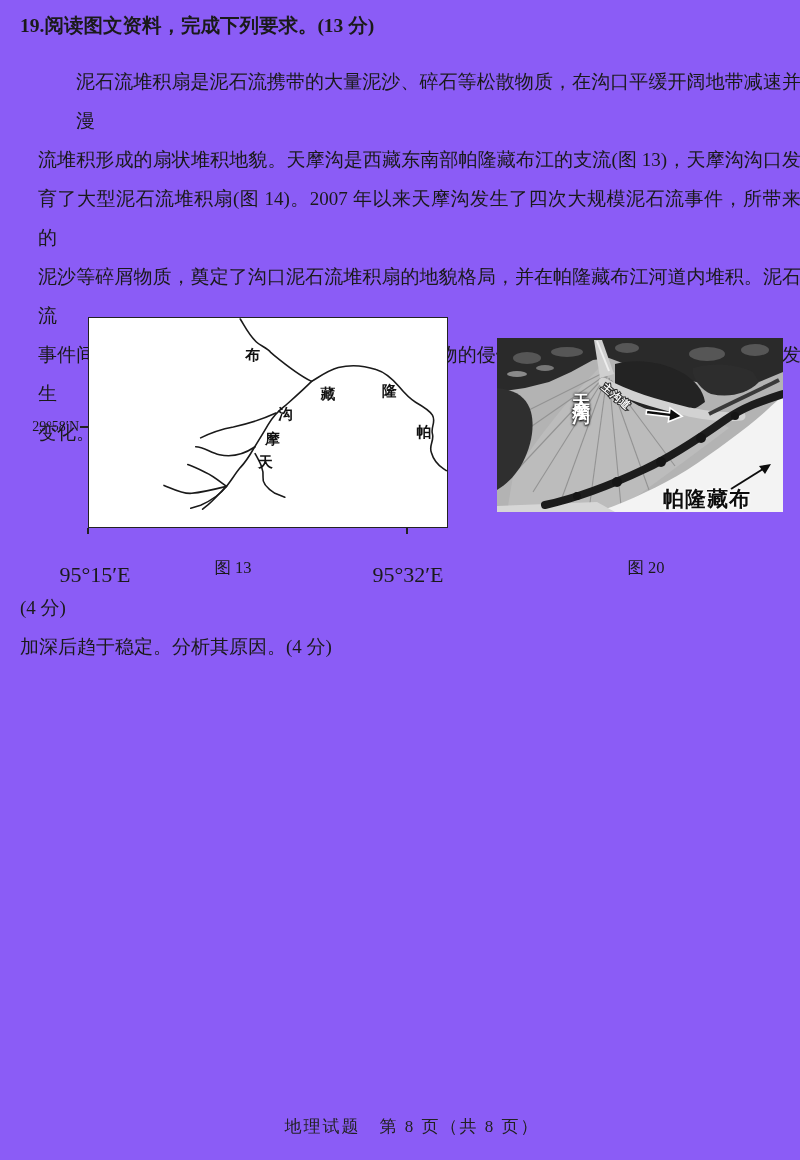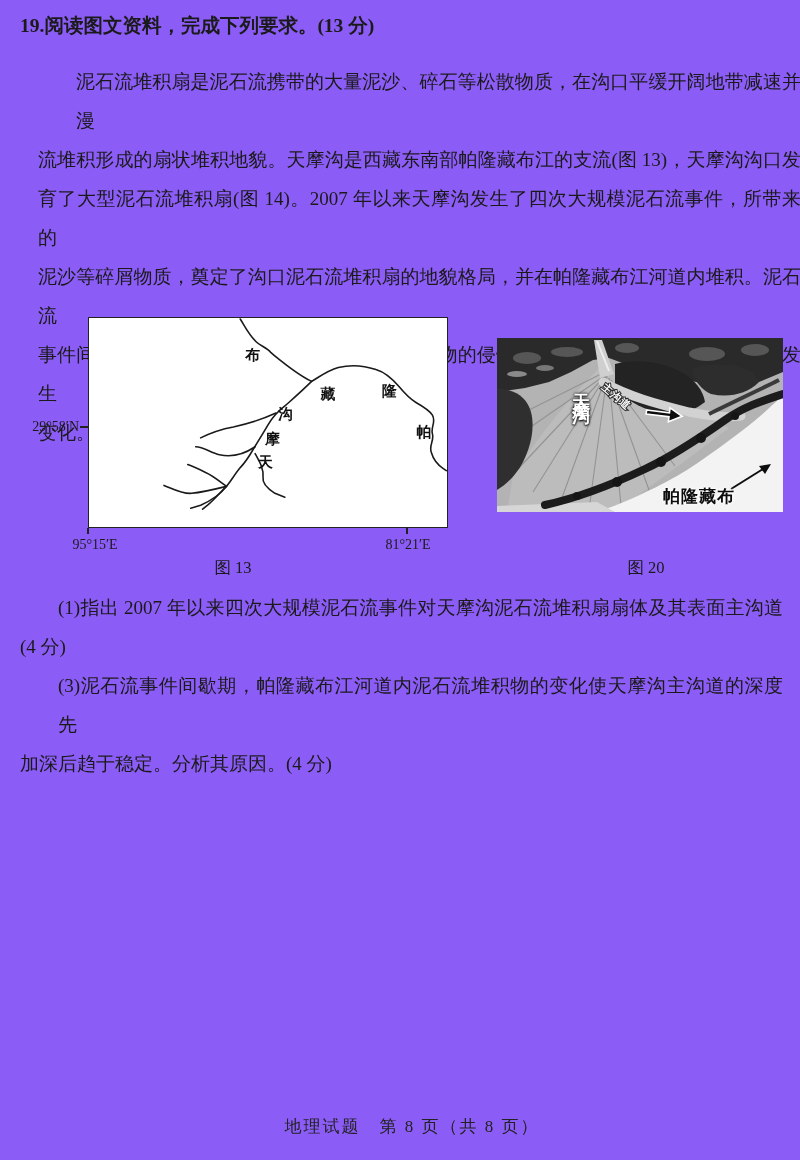--- a/index.html
+++ b/index.html
@@ -15,37 +15,37 @@
   
   .map-frame{position:absolute;left:88px;top:317px;width:360px;height:211px;
              border:1.6px solid #222;box-sizing:border-box;background:#fff;}
   .map-frame svg{display:block;width:100%;height:100%;}
   .map-char{font-size:15px;font-weight:600;fill:#111;font-family:"Liberation Serif","DejaVu Serif",serif;}
   .lat-label{position:absolute;left:4px;top:417px;width:75px;text-align:right;font-size:14px;line-height:20px;font-family:Liberation Serif, serif;}
   .tick{position:absolute;background:#222;}
   .tick-lat{left:80px;top:426px;width:8px;height:2px;}
   .tick-b1{left:87px;top:528px;width:2px;height:6px;}
   .tick-b2{left:406px;top:528px;width:2px;height:6px;}
-  .lon-label{position:absolute;top:535px;width:90px;text-align:center;font-size:14px;line-height:20px;}
+  .lon-label{position:absolute;top:565px;width:90px;text-align:center;font-size:22px;line-height:20px;}
   .lon-left{left:50px;}
   .lon-right{left:363px;}
   .fig-cap{position:absolute;top:558px;width:90px;text-align:center;font-size:16.5px;line-height:20px;}
   .cap13{left:188px;}
   .cap14{left:601px;}
 
   
   .photo-wrap{position:absolute;left:497px;top:338px;width:286px;height:174px;}
   .photo-wrap svg{display:block;width:100%;height:100%;}
   .fan-label{position:absolute;left:569px;top:379px;writing-mode:vertical-rl;
              font-family:"Liberation Sans","DejaVu Sans",sans-serif;
              font-size:18px;font-weight:700;color:#ffffff;letter-spacing:7px;
              text-shadow:0 0 2px #222,0 0 3px #333,0 1px 2px #222;}
   .river-label{position:absolute;left:663px;top:485px;
                font-family:"Liberation Sans","DejaVu Sans",sans-serif;
-               font-size:17px;font-weight:700;color:#0d0d0d;letter-spacing:1px;
+               font-size:21px;font-weight:700;color:#0d0d0d;letter-spacing:1px;
                text-shadow:0 0 2px #fff,0 0 3px #fff,0 0 4px #fff;text-align:right;}
   .flow-text{font-family:"Liberation Sans","DejaVu Sans",sans-serif;font-size:10.5px;font-weight:700;
              fill:#ffffff;stroke:#2a2a2a;stroke-width:2px;paint-order:stroke;letter-spacing:1px;}
 
   .footer{position:absolute;left:12px;top:1115px;width:800px;text-align:center;
           font-size:17px;letter-spacing:2px;color:#222;}
 </style>
 </head>
 <body>
 
@@ -82,21 +82,21 @@
       <text class="map-char" x="190" y="102">沟</text>
       <text class="map-char" x="177" y="127">摩</text>
       <text class="map-char" x="170" y="150">天</text>
     </svg>
   </div>
   <div class="lat-label">29°58′N</div>
   <div class="tick tick-lat"></div>
   <div class="tick tick-b1"></div>
   <div class="tick tick-b2"></div>
   <div class="lon-label lon-left">95°15′E</div>
-  <div class="lon-label lon-right">81°21′E</div>
+  <div class="lon-label lon-right">95°32′E</div>
   <div class="fig-cap cap13">图 13</div>
 
   <div class="photo-wrap">
     <svg viewBox="0 0 286 174">
       <rect width="286" height="174" fill="#b3b3b3"></rect>
 
       <path fill="#bcbcbc" d="M104,28 C78,54 44,94 16,138 L10,174 L118,174 C152,150 192,120 232,90 C212,78 188,68 168,58 C144,46 120,36 104,28 Z"></path>
 
       <g stroke="#939393" stroke-width="1.1">
         <line x1="110" y1="36" x2="12" y2="104"></line>
@@ -156,21 +156,19 @@
         <line x1="234" y1="151" x2="266" y2="131" stroke="#0d0d0d" stroke-width="2"></line>
         <path d="M274,126 L268,136 L262,128 Z" fill="#0d0d0d"></path>
       </g>
     </svg>
   </div>
   <div class="fan-label">天摩沟</div>
   <div class="river-label">帕隆藏布</div>
   <div class="fig-cap cap14">图 20</div>
 
   <div class="questions">
-    <div class="tline full indent">(1)指出 2007 年以来四次大规模泥石流事件对天摩沟泥石流堆积扇扇体及其表面主沟道</div>
     <div class="tline">(4 分)</div>
-    <div class="tline full indent">(3)泥石流事件间歇期，帕隆藏布江河道内泥石流堆积物的变化使天摩沟主沟道的深度先</div>
     <div class="tline">加深后趋于稳定。分析其原因。(4 分)</div>
   </div>
 
   <div class="footer">地理试题　第 8 页（共 8 页）</div>
 
 </div>
 
 </body></html>

